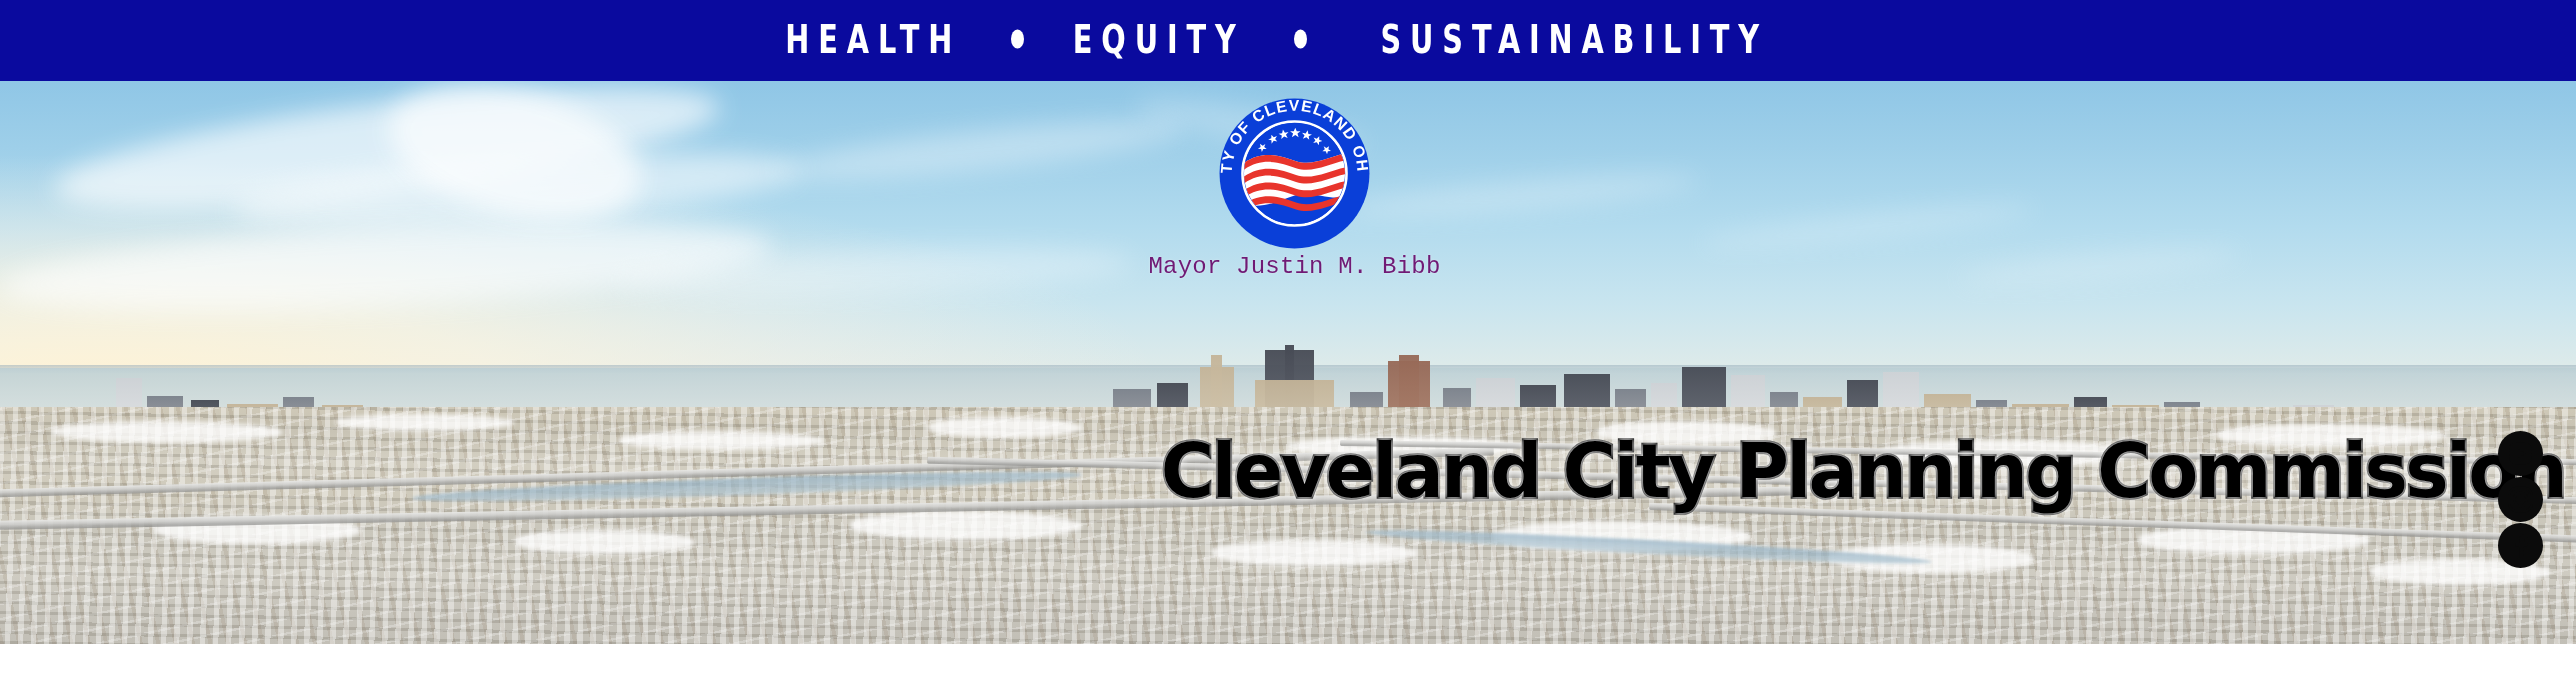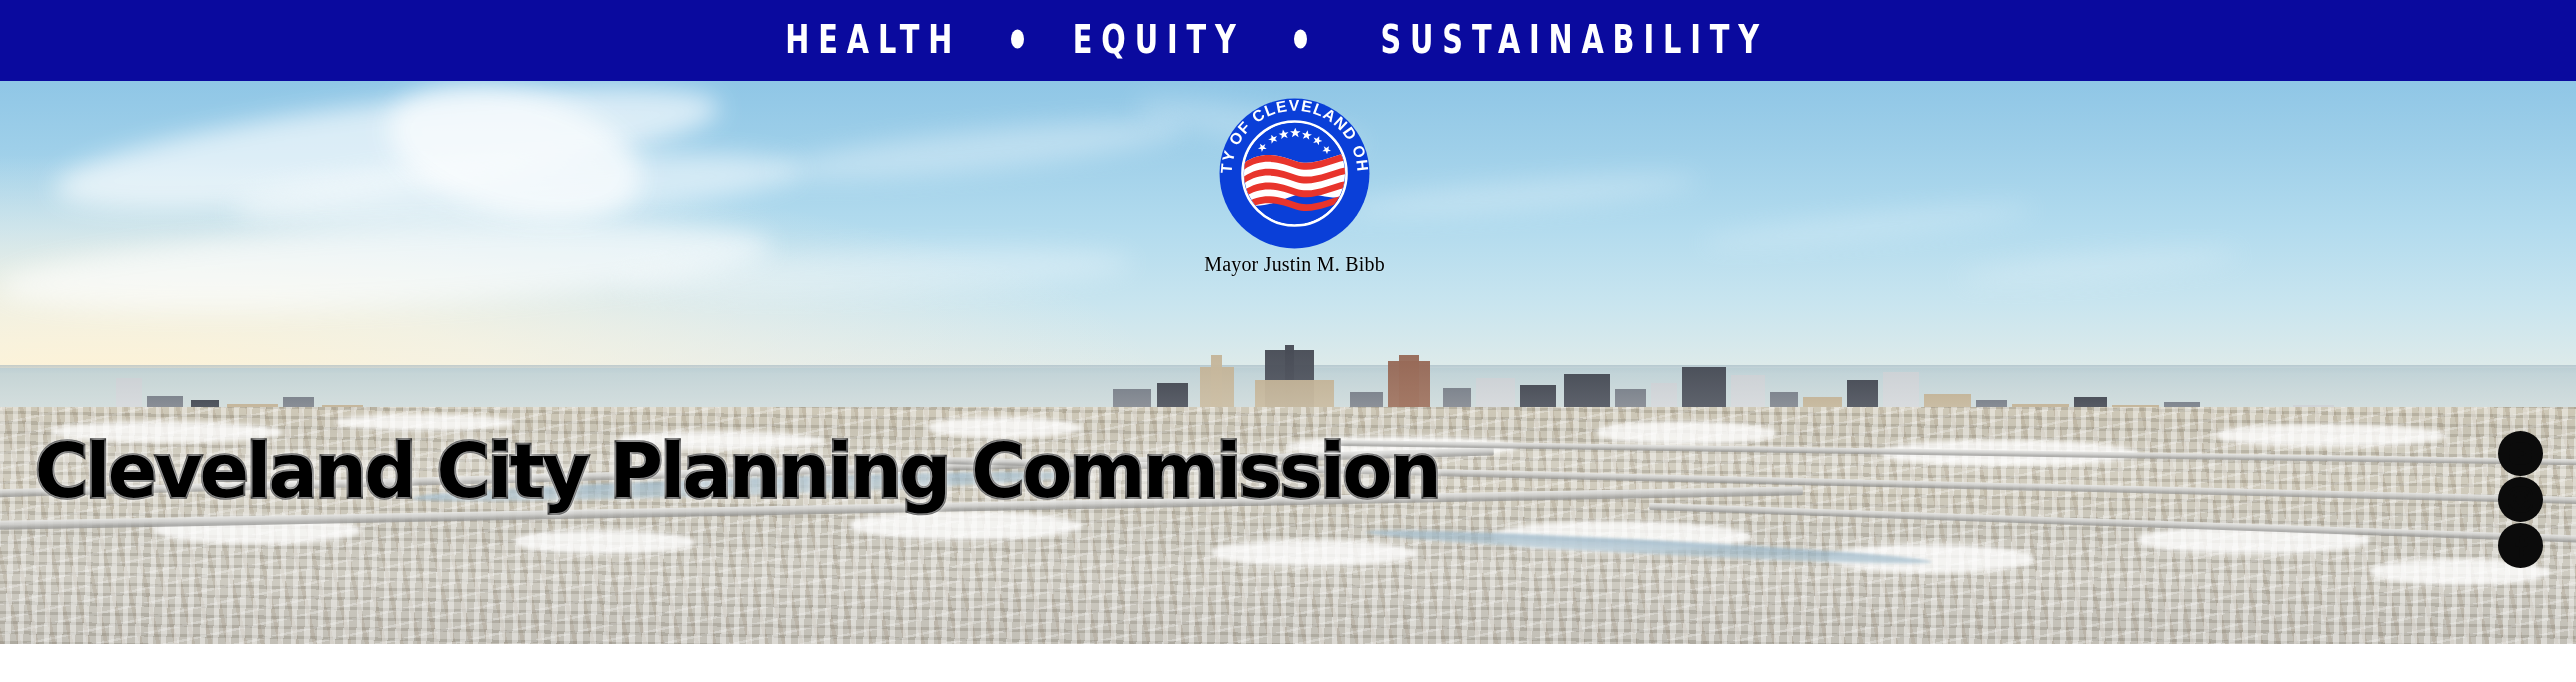--- a/index.html
+++ b/index.html
@@ -220,35 +220,35 @@
     color: #1416b4;
     font-family: "Liberation Sans", sans-serif;
     font-weight: 700;
     font-size: 22.4px;
     letter-spacing: 0.4px;
     line-height: 1.05;
     text-shadow: 0 0 2.3px rgba(255,255,255,.45);
   }
   #seal-subcaption {
     margin-top: 3.9px;
-    color: #000000;
-    font-family: Liberation Serif, serif;
+    color: #701a75;
+    font-family: Liberation Mono, monospace;
     font-weight: 400;
-    font-size: 20px;
+    font-size: 24px;
     letter-spacing: 0.2px;
     line-height: 1.05;
     text-shadow: 0 0 2.3px rgba(255,255,255,.45);
   }
 
   
   #hero-title {
     position: absolute;
     left: 0; top: 434px;
     width: 2576px;
-    text-align: left;
+    text-align: right;
     z-index: 30;
     pointer-events: none;
     padding-left: 24px;
   }
   #hero-title .title-text {
     display: inline-block;
     color: #000000;
     font-family: "DejaVu Sans", "Liberation Sans", sans-serif;
     font-weight: 700;
     font-size: 74px;

